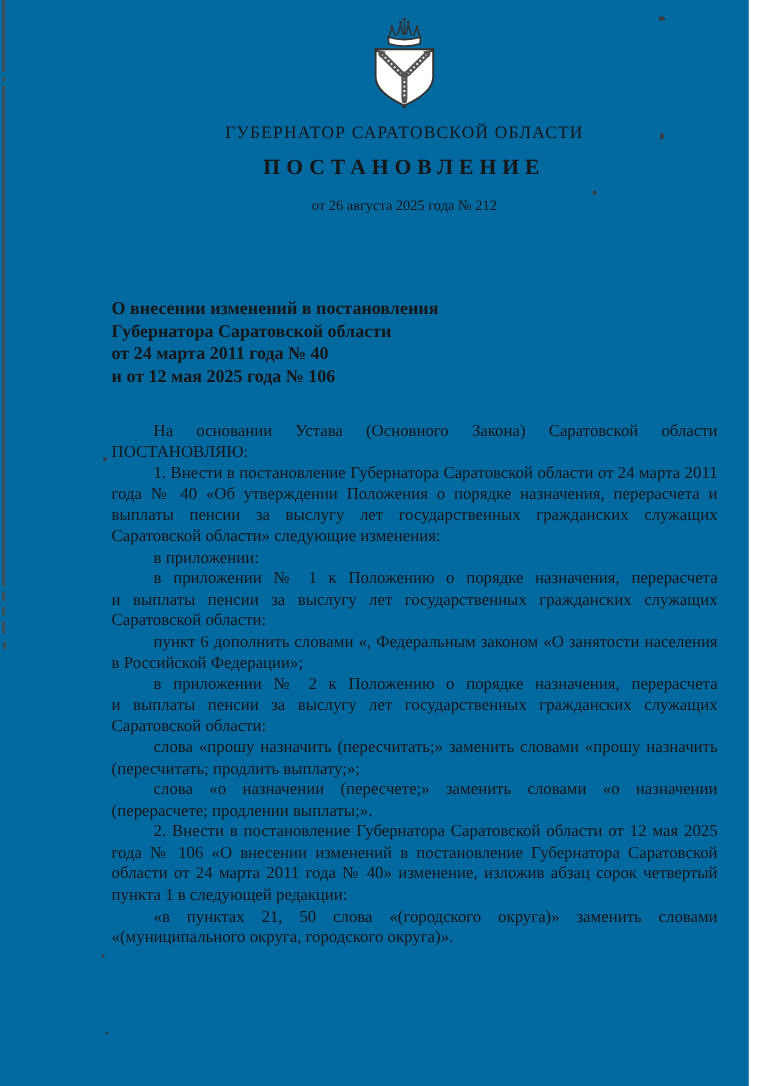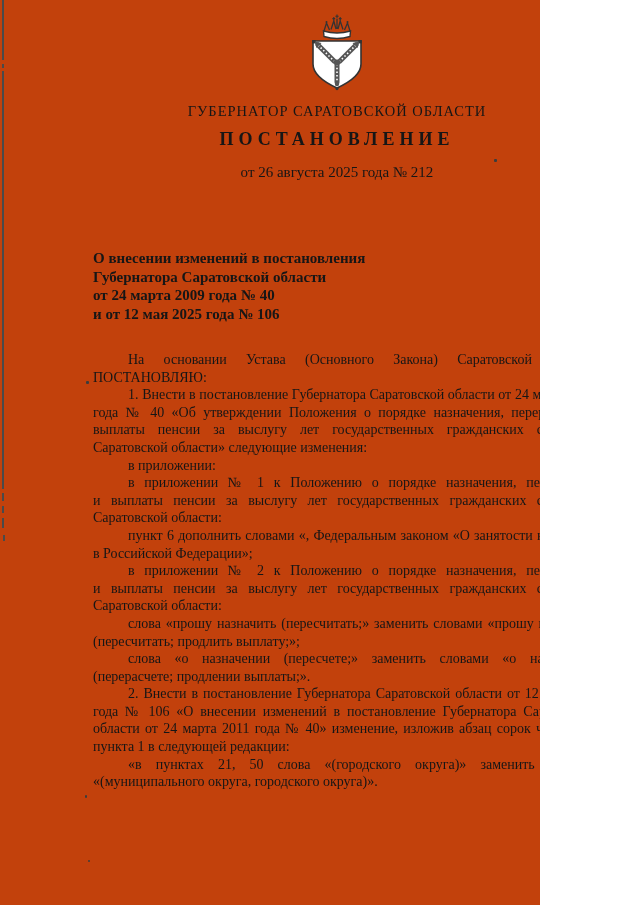--- a/index.html
+++ b/index.html
@@ -1,17 +1,17 @@
 <!DOCTYPE html>
 <html lang="ru"><head>
 <meta charset="utf-8">
 <style>
   html,body { margin:0; padding:0; background:#ffffff; }
   .page {
-    position:relative; width:540px; height:905px; background:#c2410c;
+    position:relative; width:624px; height:905px; background:#0369a1;
     font-family:"Liberation Serif", serif; color:#161616; overflow:hidden;
   }
   
   .artifact { position:absolute; background:#4a4a4a; }
   .seg-l1 { left:2px; top:0; width:2px; height:60px; }
   .seg-l2 { left:2px; top:64px; width:2px; height:4px; }
   .seg-l3 { left:2px; top:71px; width:2px; height:418px; }
   .seg-l4 { left:2px; top:493px; width:2px; height:8px; }
   .seg-l5 { left:2px; top:506px; width:2px; height:7px; }
   .seg-l6 { left:2px; top:518px; width:2px; height:10px; }
@@ -36,21 +36,21 @@
   .sp3 { left:494px; top:159px; width:3px; height:3px; }
   .sp4 { left:86px;  top:381px; width:3px; height:3px; }
   .sp5 { left:85px;  top:795px; width:2px; height:3px; }
   .sp6 { left:88px;  top:860px; width:2px; height:2px; }
   
   .emblem { position:absolute; left:299px; top:10px; width:76px; height:84px; }
   
   .hdr { position:absolute; left:35px; width:604px; text-align:center; white-space:nowrap; }
   .org-name { top:103px; font-size:14.5px; letter-spacing:1px; }
   .doc-type { top:129px; font-size:18px; font-weight:700; letter-spacing:5px; }
-  .doc-date { top:164px; font-size:15px; }
+  .doc-date { top:164px; font-size:12px; }
   .city     { top:198px; font-size:11px; letter-spacing:0.3px; }
   
   .title {
     position:absolute; left:93px; top:249px;
     font-size:15px; font-weight:700; line-height:18.6px;
   }
   
   .body-text {
     position:absolute; left:93px; top:351px; width:505px;
     font-size:14px; line-height:17.6px; text-align:justify;
@@ -121,21 +121,21 @@
     <circle cx="38" cy="78.6" r="1.6" fill="#333"></circle>
   </svg>
 
   <div class="hdr org-name">ГУБЕРНАТОР САРАТОВСКОЙ ОБЛАСТИ</div>
   <div class="hdr doc-type">ПОСТАНОВЛЕНИЕ</div>
   <div class="hdr doc-date">от 26 августа 2025 года № 212</div>
 
   <div class="title">
     <div>О внесении изменений в постановления</div>
     <div>Губернатора Саратовской области</div>
-    <div>от 24 марта 2009 года № 40</div>
+    <div>от 24 марта 2011 года № 40</div>
     <div>и от 12 мая 2025 года № 106</div>
   </div>
 
   <div class="body-text">
     <p>На основании Устава (Основного Закона) Саратовской области ПОСТАНОВЛЯЮ:</p>
     <p>1. Внести в постановление Губернатора Саратовской области от&nbsp;24 марта 2011 года №&nbsp;40 «Об утверждении Положения о порядке назначения, перерасчета и выплаты пенсии за выслугу лет государственных гражданских служащих Саратовской области» следующие изменения:</p>
     <p>в приложении:</p>
     <p>в приложении №&nbsp;1 к Положению о порядке назначения, перерасчета и&nbsp;выплаты пенсии за выслугу лет государственных гражданских служащих Саратовской области:</p>
     <p>пункт 6 дополнить словами «, Федеральным законом «О занятости населения в Российской Федерации»;</p>
     <p>в приложении №&nbsp;2 к Положению о порядке назначения, перерасчета и&nbsp;выплаты пенсии за выслугу лет государственных гражданских служащих Саратовской области:</p>

